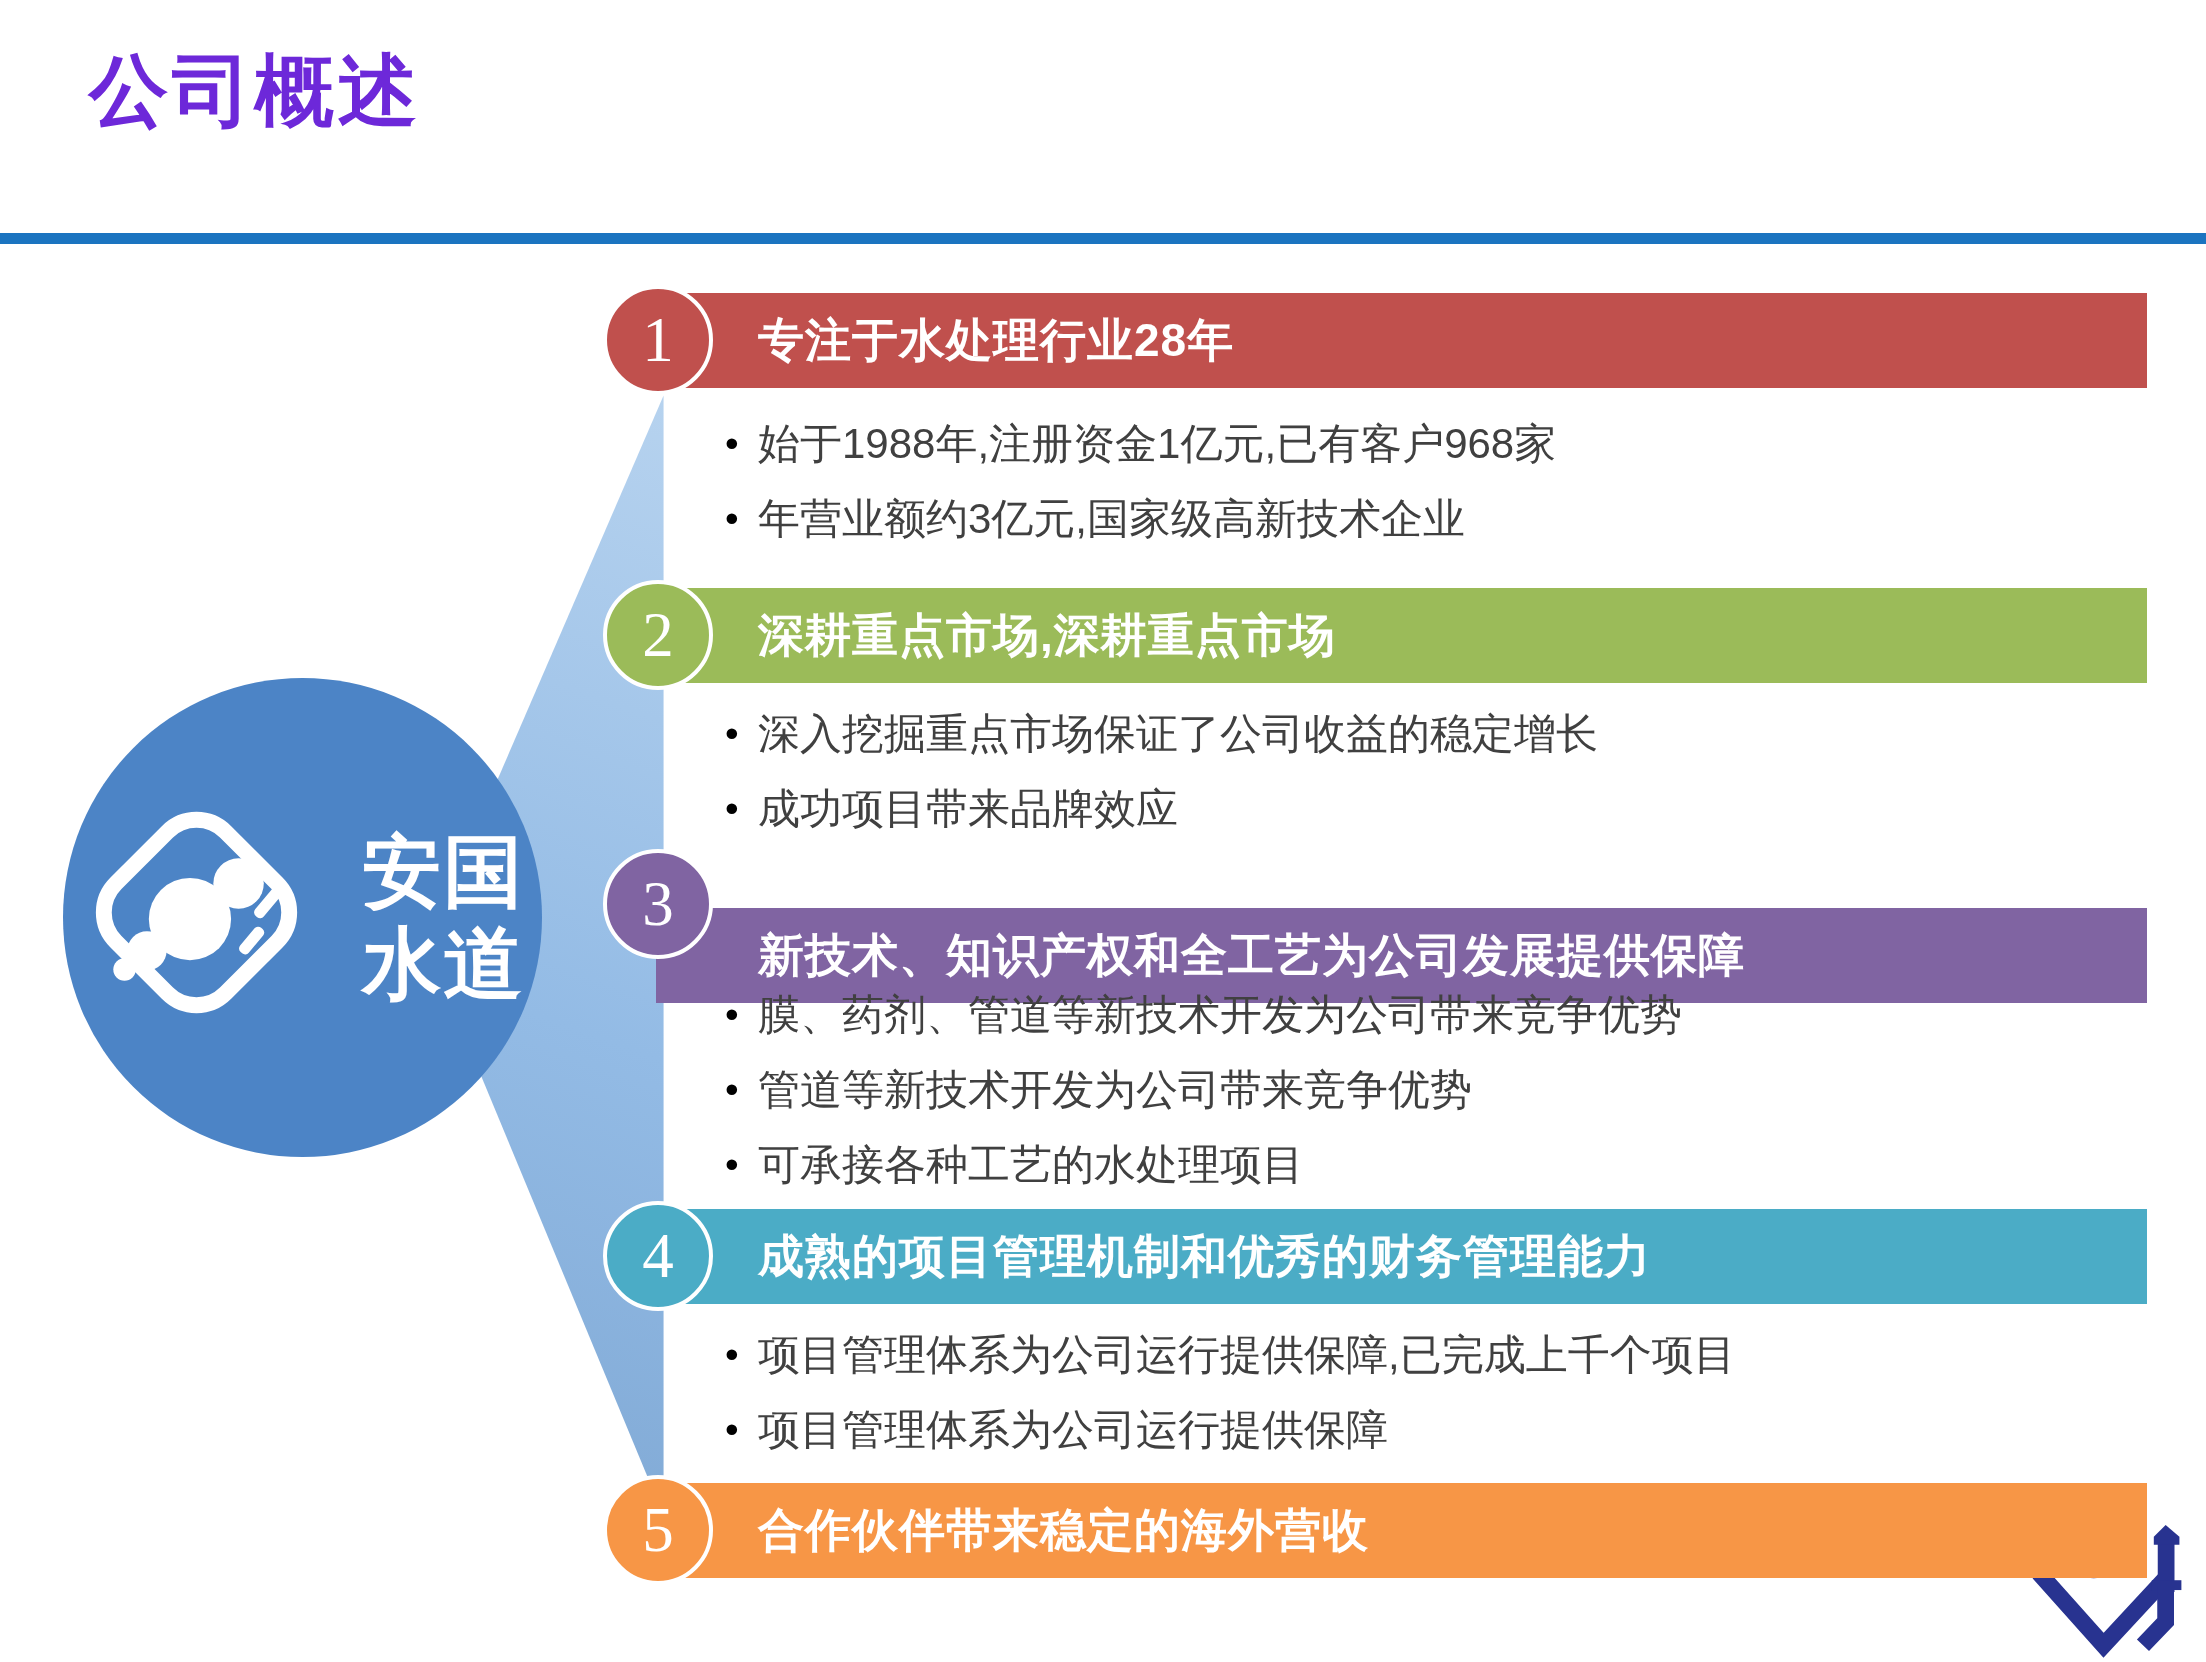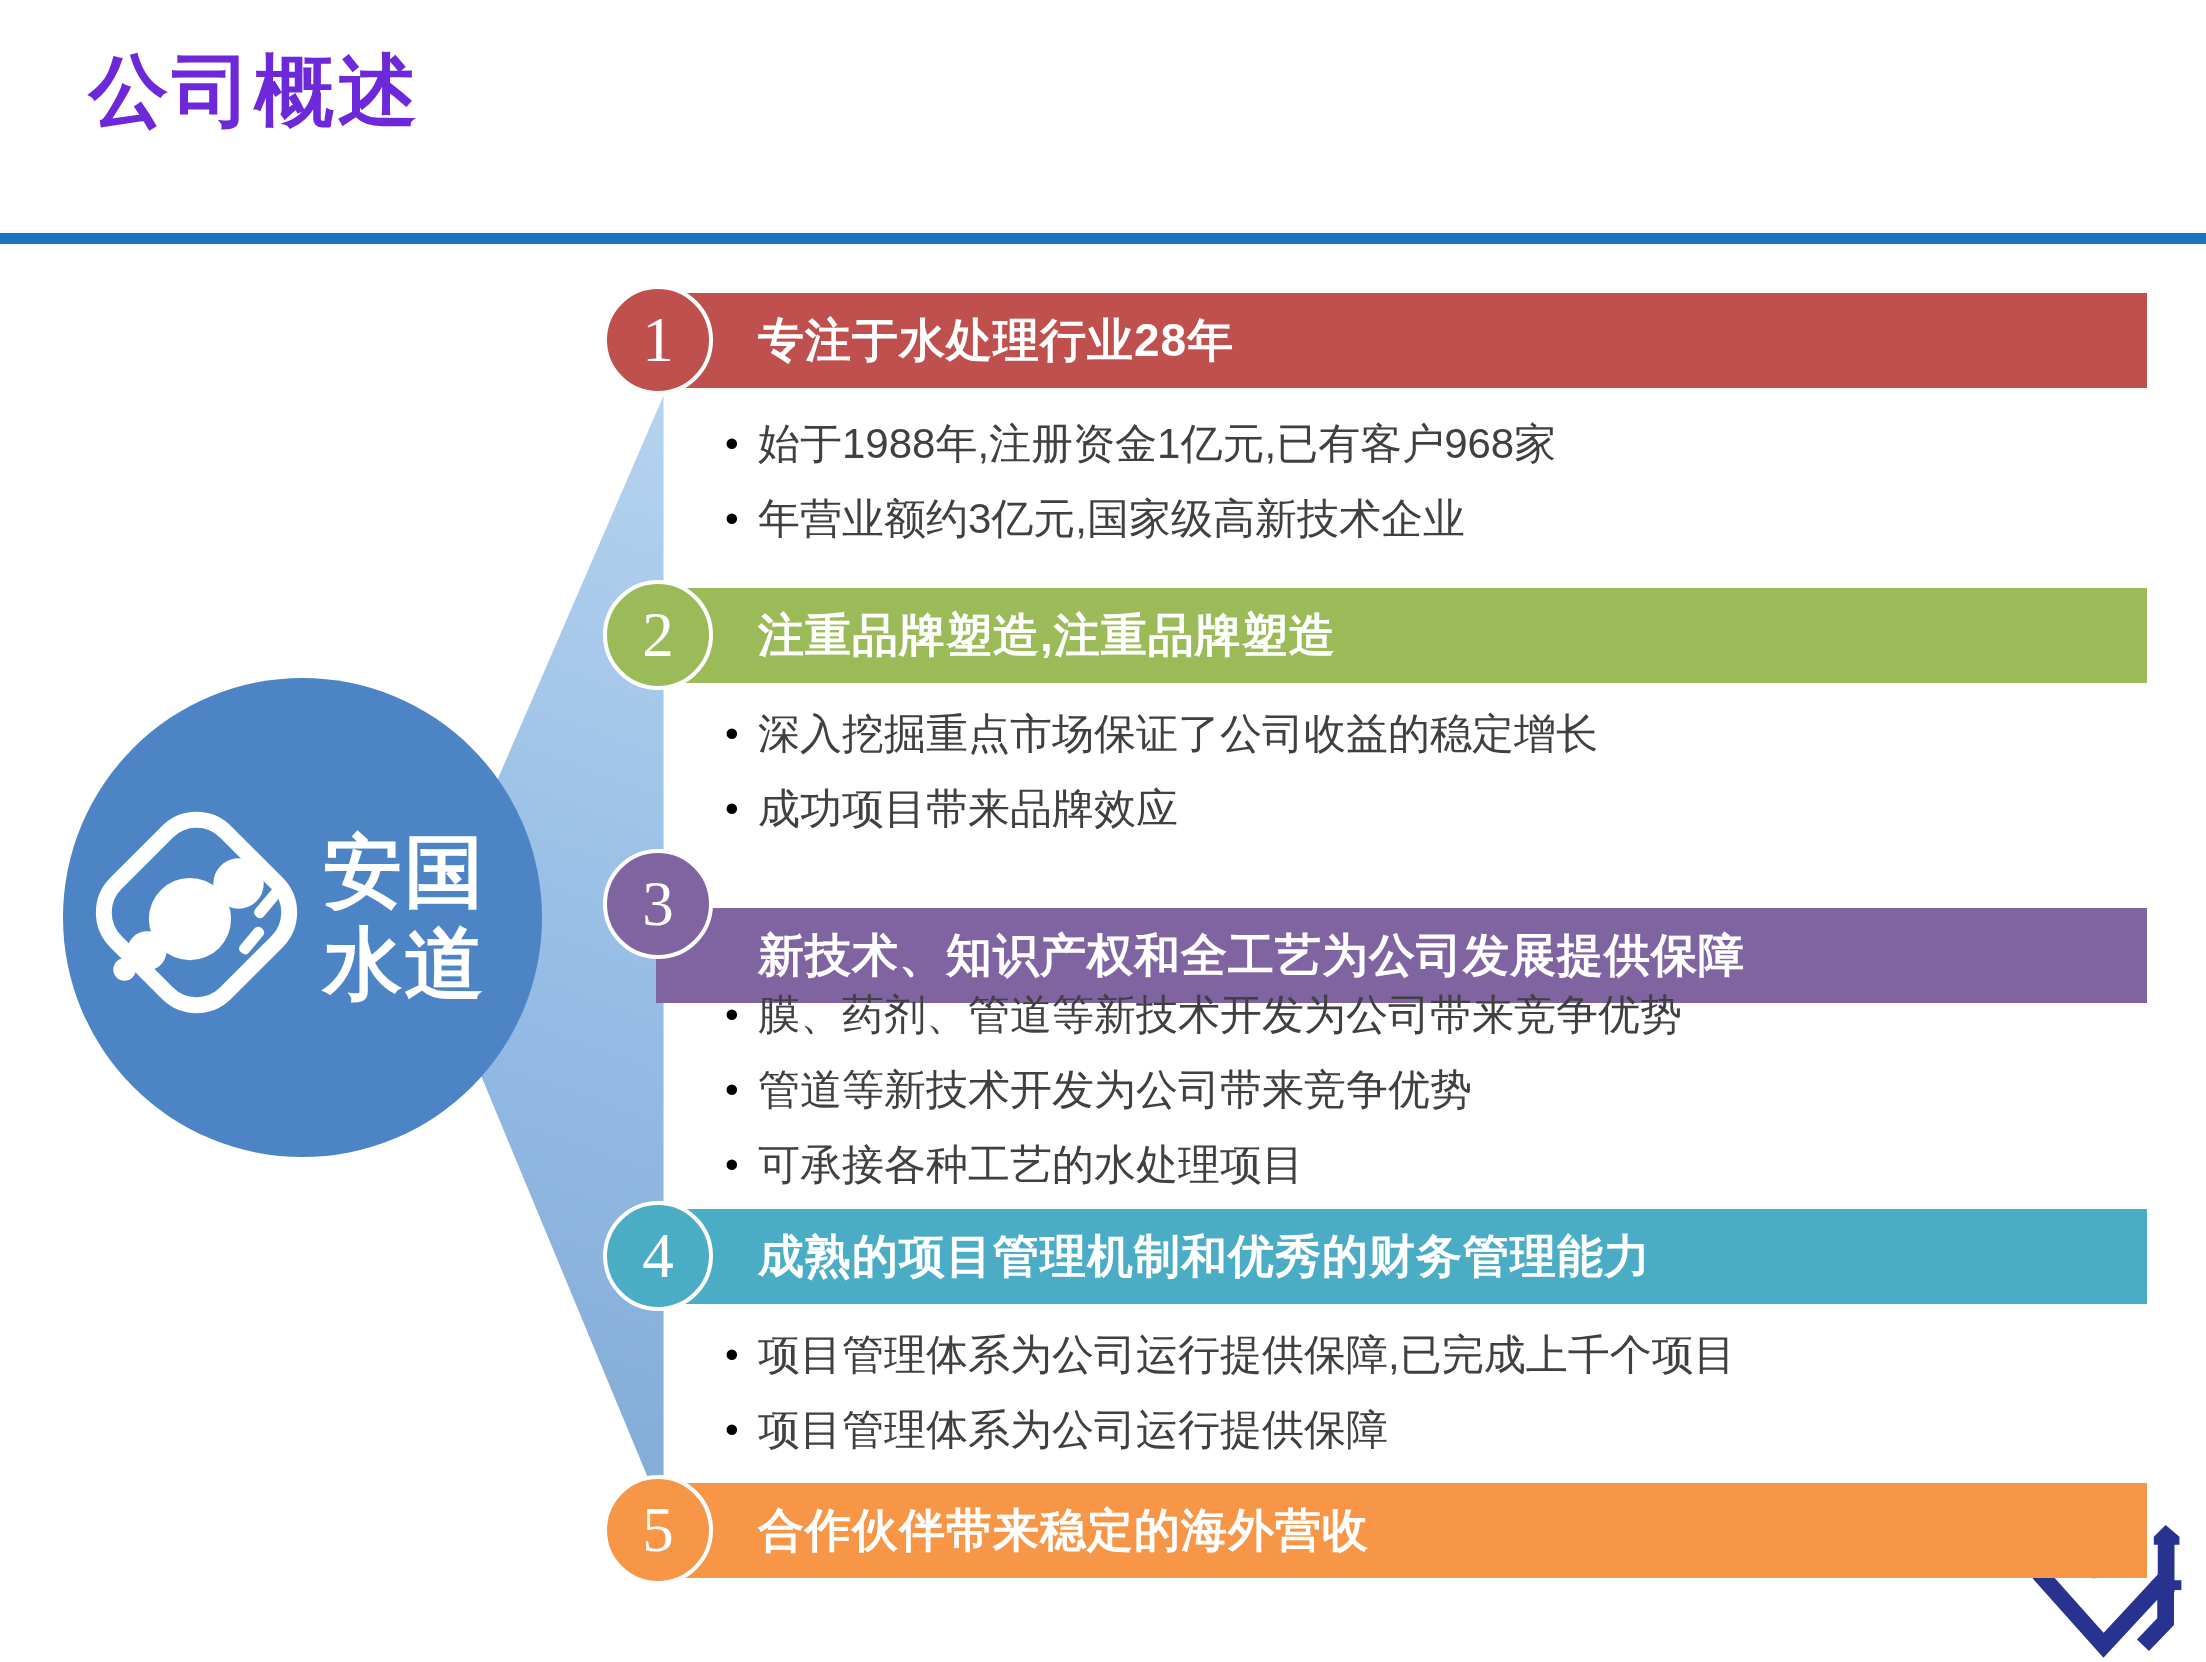--- a/index.html
+++ b/index.html
@@ -21,20 +21,21 @@
     position:absolute; left:424px; top:384px; width:242px; height:1143px;
     background:linear-gradient(200deg,#b7d3ef 0%,#93bbe5 55%,#7fa8d4 100%);
     clip-path:polygon(99% 1%, 99% 99%, 1% 49%);
     z-index:1;
   }
   .brand-circle {
     position:absolute; left:63px; top:678px; width:479px; height:479px;
     border-radius:50%; z-index:2;
     display:flex; align-items:center; justify-content:flex-start;
     padding-left:25.6px;
+    gap:39px;
   }
   .brand-icon { width:215px; height:227px; flex:0 0 auto; margin-top:-9.9px; }
   .brand-name {
     color:#ffffff; font-size:79px; font-weight:800;
     line-height:92px; margin-left:19.7px; letter-spacing:2px;
   }
   .section-bar {
     position:absolute; left:656px; width:1491px; height:95px;
     display:flex; align-items:center; padding-left:102px;
     color:#ffffff; font-weight:800; font-size:46px; letter-spacing:1px;
@@ -110,21 +111,21 @@
       <span class="bullet-dot">•</span>
       <span class="bullet-text">始于1988年,注册资金1亿元,已有客户968家</span>
     </div>
     <div class="bullet-row">
       <span class="bullet-dot">•</span>
       <span class="bullet-text">年营业额约3亿元,国家级高新技术企业</span>
     </div>
   </div>
 
   <div class="section-bar" style="top: 588px; background-color: rgb(155, 187, 89);">
-    <span>注重品牌塑造,注重品牌塑造</span>
+    <span>深耕重点市场,深耕重点市场</span>
   </div>
   <div class="num-circle" style="top: 580px; background-color: rgb(155, 187, 89);">
     <span>2</span>
   </div>
   <div class="bullets" style="top:696px;">
     <div class="bullet-row">
       <span class="bullet-dot">•</span>
       <span class="bullet-text">深入挖掘重点市场保证了公司收益的稳定增长</span>
     </div>
     <div class="bullet-row">

